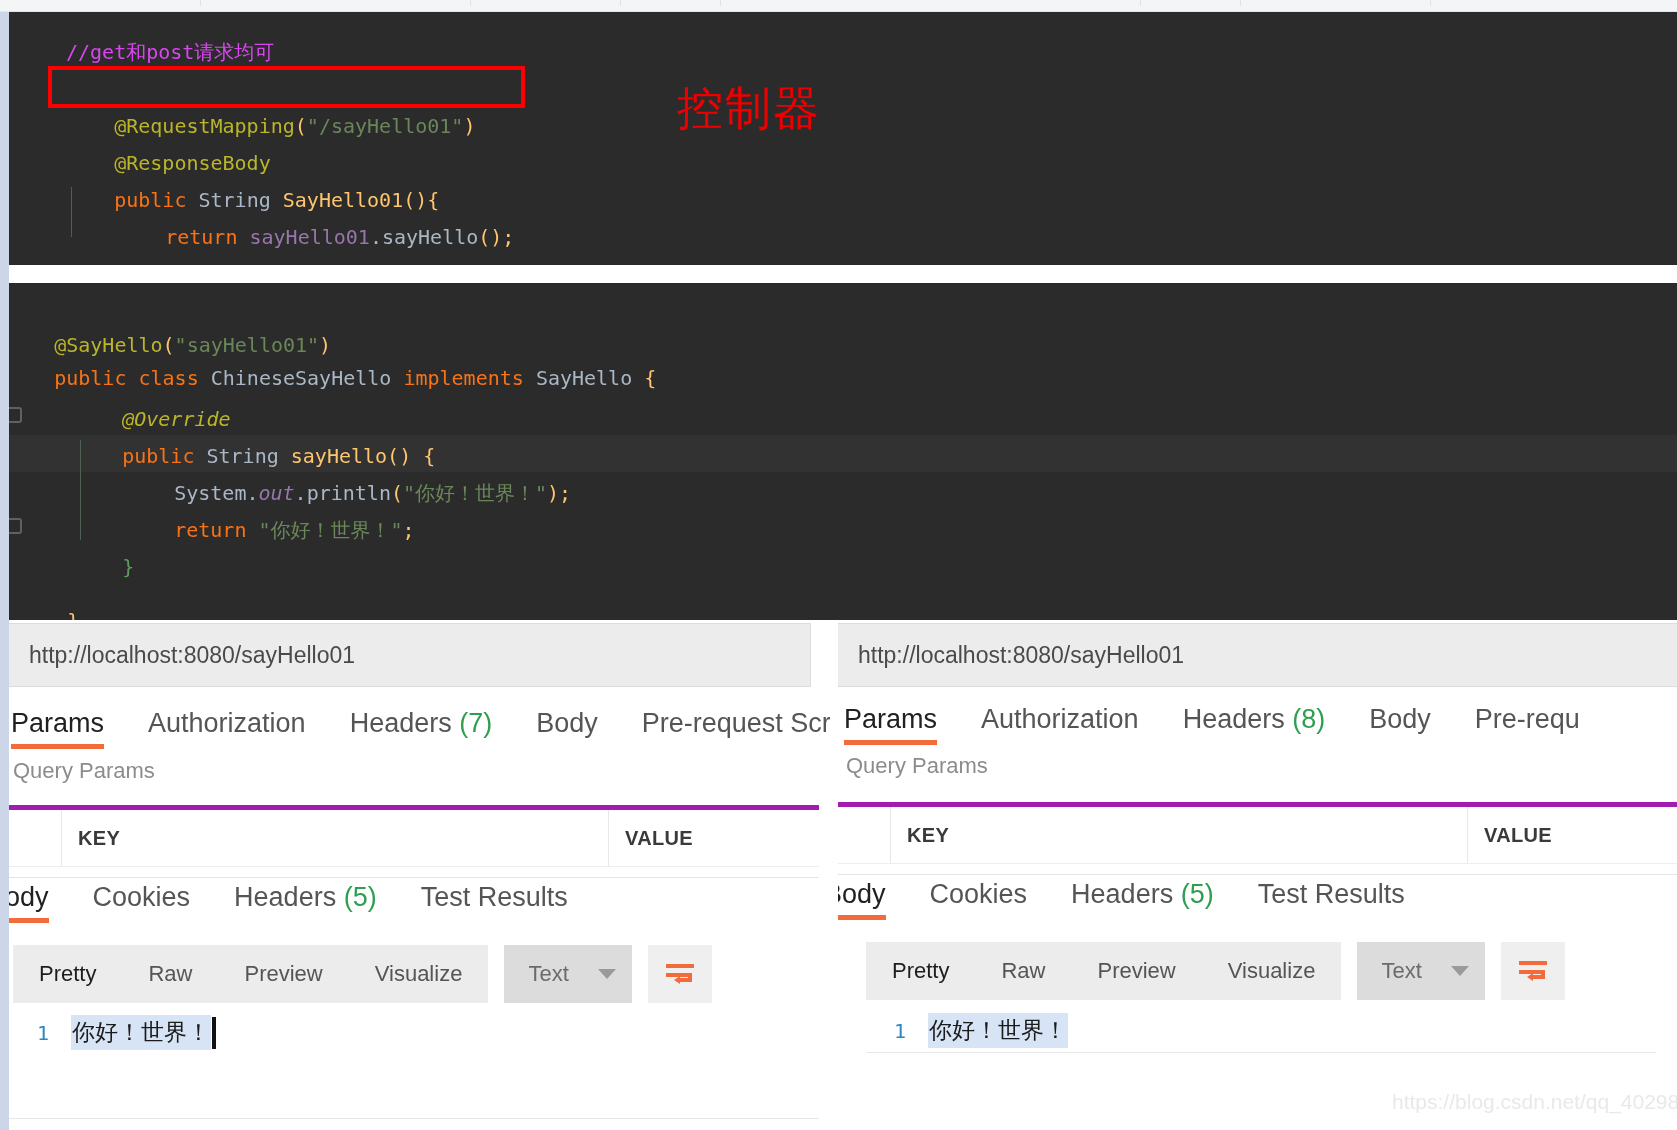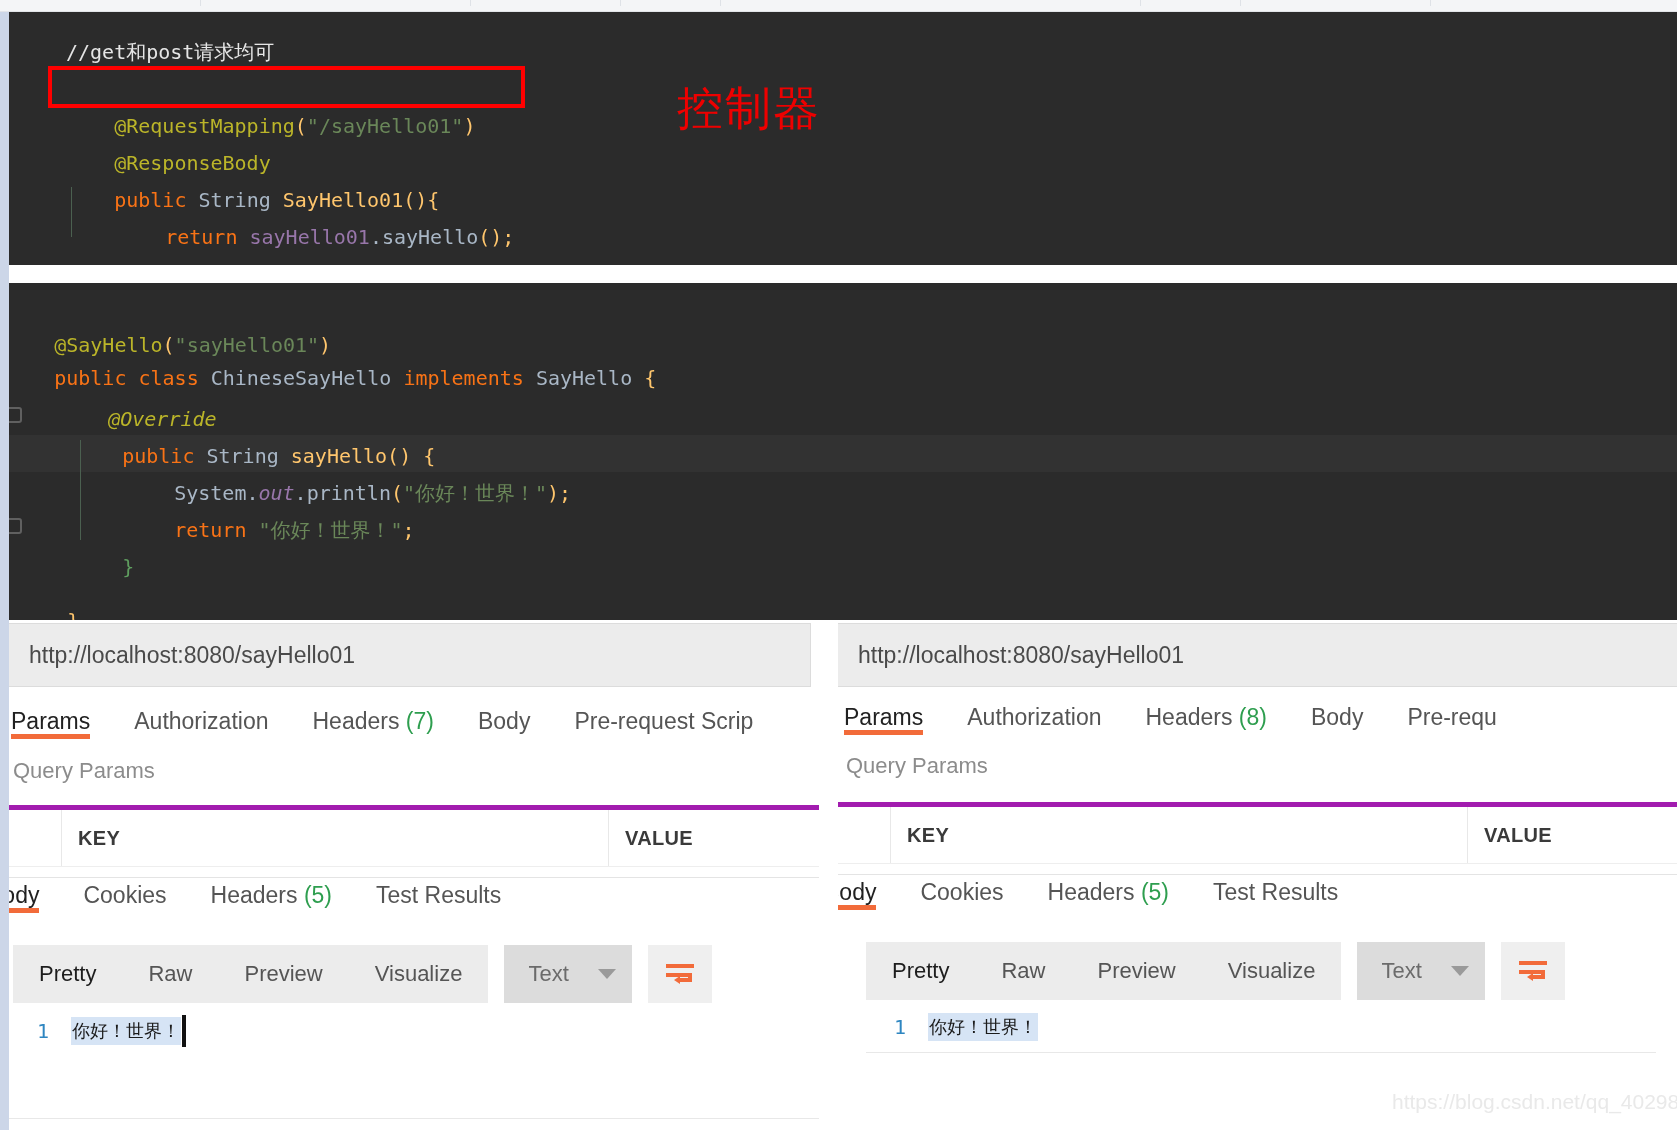--- a/index.html
+++ b/index.html
@@ -37,21 +37,21 @@
     white-space:pre;
     color:#a9b7c6;
     overflow:hidden;
   }
   #code-block-1{left:9px;top:12px;width:1668px;height:253px;}
   #code-block-2{left:9px;top:283px;width:1668px;height:337px;}
 
   .code .ln{position:absolute;left:0;height:37px;white-space:pre;}
 
   
-  .c-comment{color:#e5e5e5;}
+  .c-comment{color:#d946ef;}
   .c-anno{color:#bbb529;}
   .c-kw{color:#f97316;}
   .c-type{color:#a9b7c6;}
   .c-str{color:#6a8759;}
   .c-method{color:#ffc66d;}
   .c-field{color:#9876aa;}
   .c-brace{color:#ffc66d;}
   .c-brace-g{color:#5f9e5f;}
   .c-static{color:#9876aa;font-style:italic;}
   .c-call{color:#a9b7c6;}
@@ -114,22 +114,22 @@
     background:#ececec;border:1px solid #dcdcdc;border-left:none;
     box-sizing:border-box;display:flex;align-items:center;
     padding-left:20px;
     flex:1;
   }
   .url-txt{font-size:23px;color:#4a4a4a;}
 
   
   .req-tabs{position:absolute;top:85px;height:52px;display:flex;align-items:flex-start;}
   .tab{
-    position:relative;font-size:23px;color:#555;
-    padding:4px 0 4px 0;margin-right:44px;white-space:nowrap;
+    position:relative;font-size:27px;color:#555;
+    padding:4px 0 10px 0;margin-right:44px;white-space:nowrap;
   }
   .tab .cnt{color:#2e9e4f;}
   .tab.active{color:#212121;}
   .tab.active::after{
     content:"";position:absolute;left:0;right:0;bottom:0;height:5px;background:#f26b3a;
   }
 
   .section-label{
     position:absolute;font-size:22px;color:#8c8c8c;font-weight:400;
   }
@@ -161,21 +161,21 @@
     background:#efefef;width:64px;margin-left:16px;
     display:flex;align-items:center;justify-content:center;
   }
 
   
   .body-line{position:absolute;display:flex;align-items:center;}
   .gutter-num{width:62px;text-align:right;padding-right:22px;font-size:20px;color:#2e86c1;
               font-family:"DejaVu Sans Mono","Liberation Mono",monospace;box-sizing:border-box;}
   .body-text{
     font-family:"DejaVu Sans","Liberation Sans",sans-serif;
-    font-size:18px;color:#1b1b1b;background:#d6e4f5;padding:2px 1px;
+    font-size:23px;color:#1b1b1b;background:#d6e4f5;padding:2px 1px;
   }
   .caret-bar{width:4px;height:32px;background:#111;margin-left:1px;}
 
   .divider-line{position:absolute;background:#e8e8e8;height:1px;}
 
   .watermark{
     position:absolute;font-size:21px;color:#e9e9e9;
     font-family:"Liberation Sans",sans-serif;white-space:nowrap;
   }
 </style>
@@ -231,21 +231,21 @@
   <div class="fold" style="top:235px;"></div>
 
   <div class="ln" style="left:-3px;top:7px;">
     <span class="c-anno">@SayHello</span><span class="c-brace">(</span><span class="c-str">"sayHello01"</span><span class="c-brace">)</span>
   </div>
 
   <div class="ln" style="left:-3px;top:40px;">
     <span class="c-kw">public</span> <span class="c-kw">class</span> <span class="c-type">ChineseSayHello</span> <span class="c-kw">implements</span> <span class="c-type">SayHello</span> <span class="c-brace">{</span>
   </div>
 
-  <div class="ln" style="left:51px;top:81px;font-style:italic;">
+  <div class="ln" style="left:65px;top:81px;font-style:italic;">
     <span class="c-anno">@Override</span>
   </div>
 
   <div class="ln" style="left:65px;top:118px;">
     <span class="c-kw">public</span> <span class="c-type">String</span> <span class="c-method">sayHello</span><span class="c-brace">()</span> <span class="c-brace">{</span>
   </div>
 
   <div class="indent-guide" style="left:71px;top:157px;height:100px;"></div>
 
   <div class="ln" style="left:117px;top:155px;">

